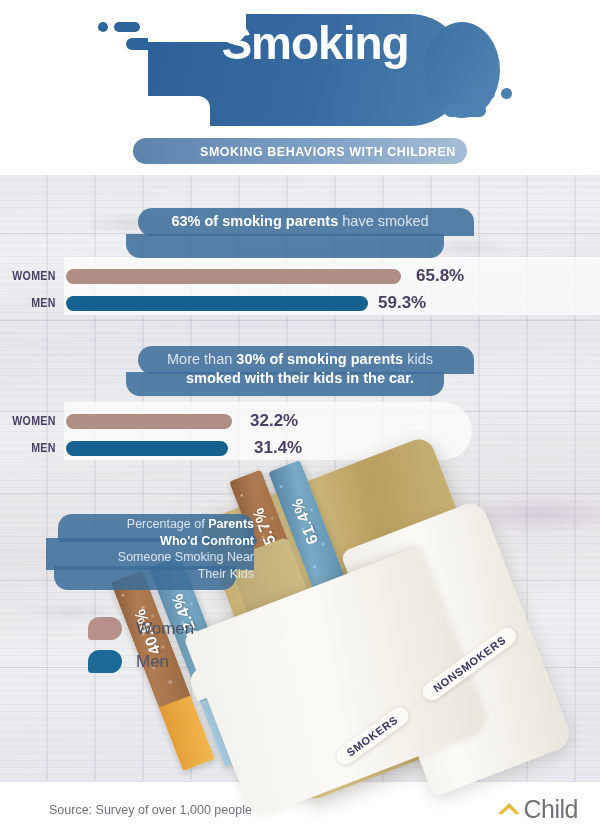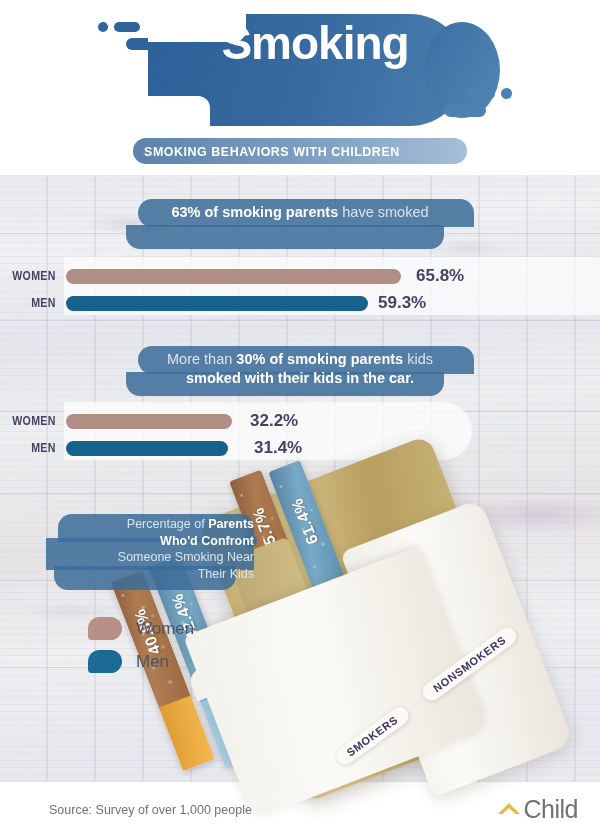--- a/index.html
+++ b/index.html
@@ -44,21 +44,21 @@
 
   
   .deco { position:absolute; background:#2f639b; border-radius:20px; }
   .deco.light { background:#4d81b1; }
 
   .subtitle-bar {
     position:absolute; left:133px; top:138px;
     width:334px; height:26px;
     background:linear-gradient(90deg,#5c83ac 0%,#7fa0c4 55%,#a6bed6 100%);
     border-radius:13px;
-    display:flex; align-items:center; justify-content:flex-start;
+    display:flex; align-items:center; justify-content:flex-end;
   }
   .subtitle-text {
     font-size:13.5px; font-weight:bold; color:#ffffff;
     letter-spacing:0.6px; font-stretch:condensed;
     transform:scaleX(0.92);
   }
 
   
   .wood {
     position:absolute; left:0; top:175px; width:600px; height:607px;
@@ -218,21 +218,21 @@
 
   <div class="wood">
     <span class="wood-plank" style="top:58px;"></span>
     <span class="wood-plank" style="top:145px;"></span>
     <span class="wood-plank" style="top:236px;"></span>
     <span class="wood-plank" style="top:318px;"></span>
     <span class="wood-plank" style="top:405px;"></span>
     <span class="wood-plank" style="top:492px;"></span>
   </div>
 
-  <div class="callout" style="left:126px;top:199px;width:348px;height:60px;">
+  <div class="callout" style="left:126px;top:208px;width:348px;height:60px;">
     <span class="blk" style="left:12px;top:0;width:336px;height:28px;border-radius:14px 14px 0 14px;"></span>
     <span class="blk" style="left:0px;top:26px;width:318px;height:24px;border-radius:0 0 14px 14px;"></span>
     <div class="callout-text" style="top:4px;">
       <span class="bd">63% of smoking parents</span>
       <span class="lt">have smoked</span><br>
     </div>
   </div>
 
   <div class="panel" style="left:64px;top:257px;width:560px;height:58px;"></div>
 

